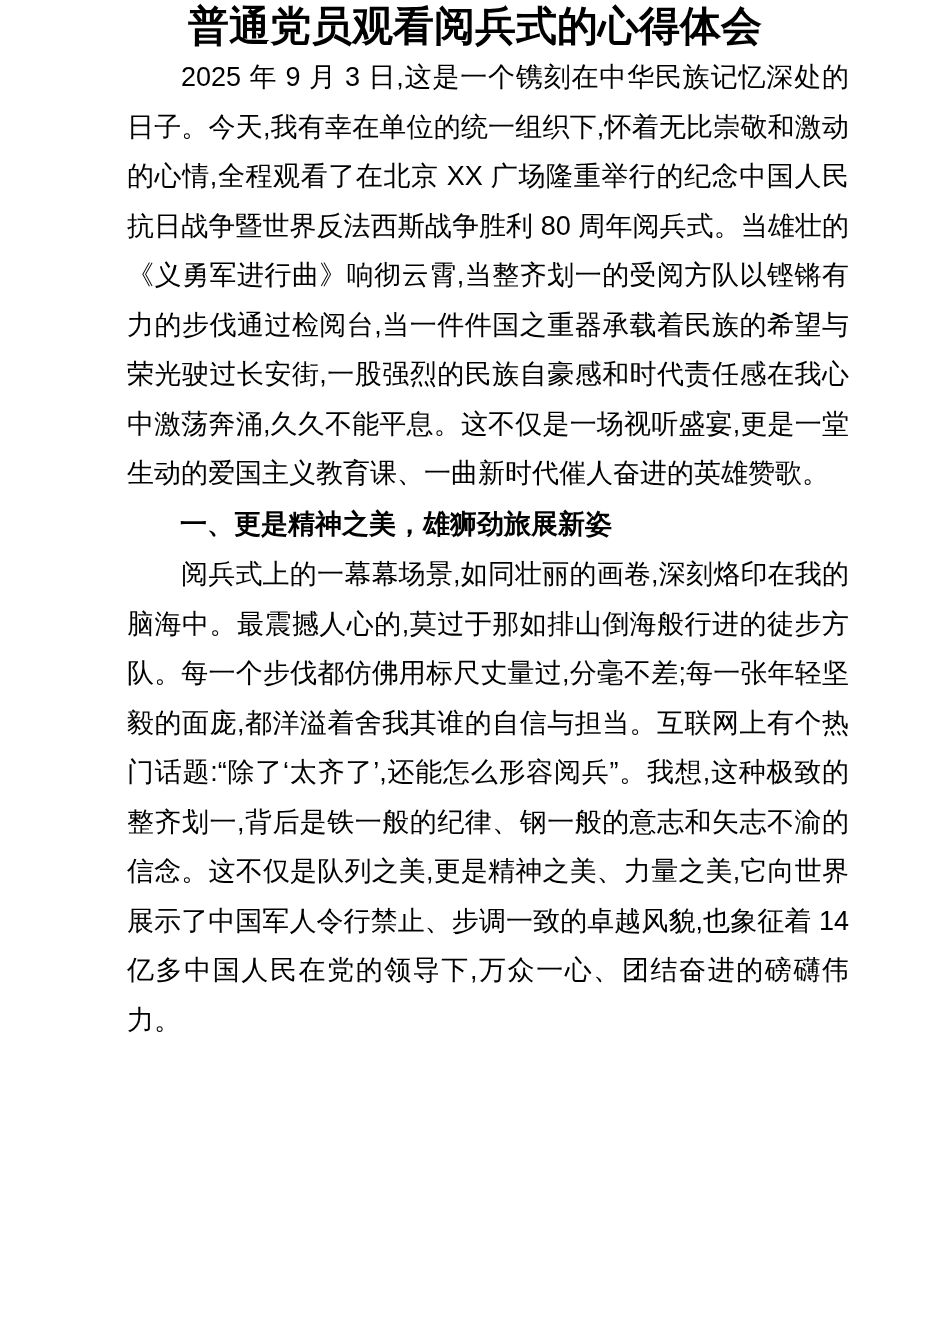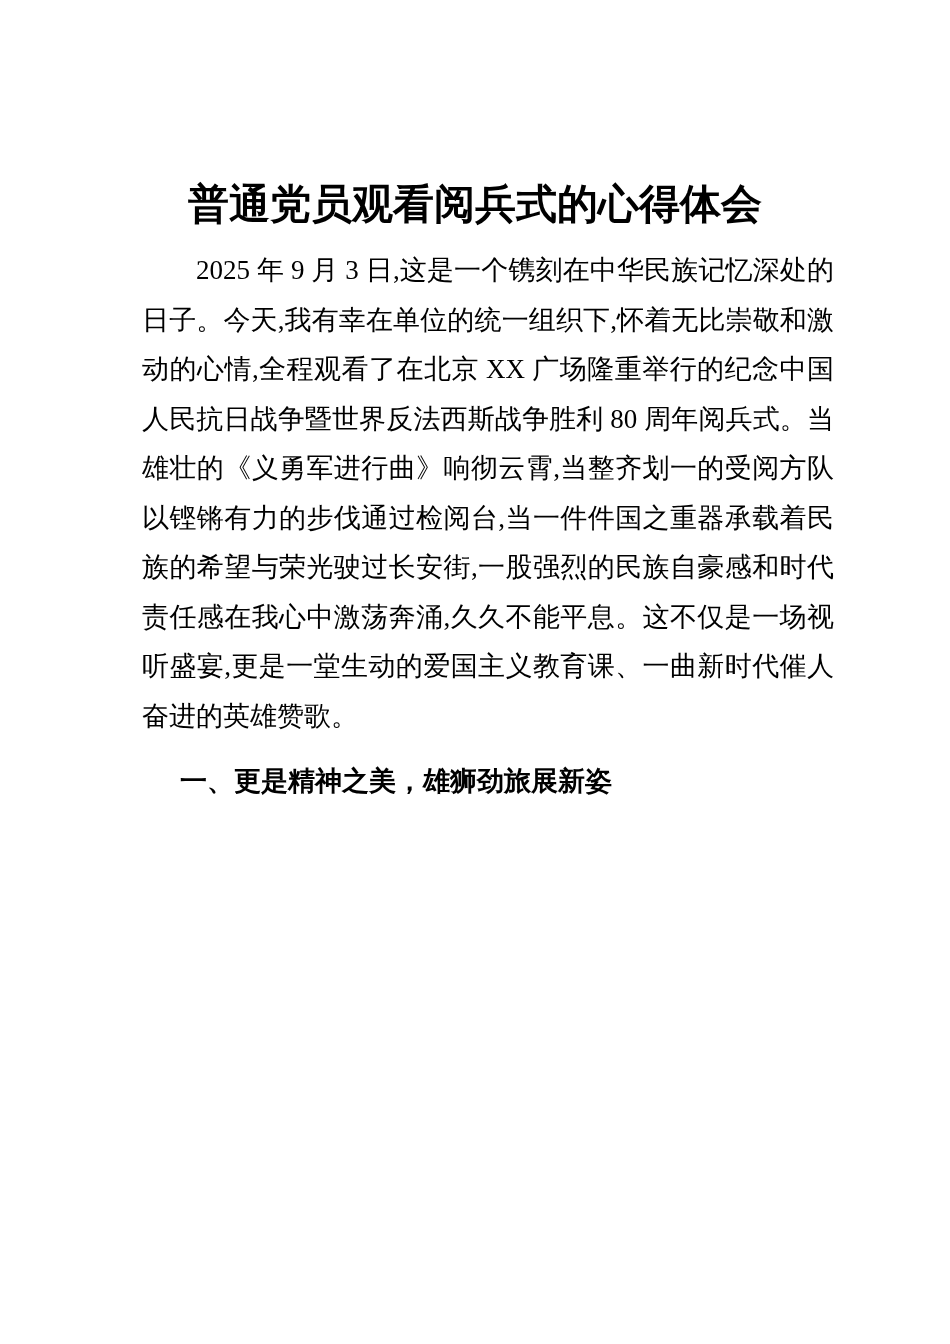--- a/index.html
+++ b/index.html
@@ -11,53 +11,52 @@
     height: 1344px;
     background: #ffffff;
     color: #000000;
     font-family: "Liberation Sans", "DejaVu Sans", sans-serif;
     overflow: hidden;
   }
   .page {
     box-sizing: border-box;
     width: 950px;
     height: 1176px;
-    padding-top: 178px;
     background: #ffffff;
   }
   .doc-title {
     margin: 0;
     font-family: "Liberation Serif", "DejaVu Serif", serif;
     font-weight: 700;
     font-size: 41px;
     line-height: 52px;
     text-align: center;
     letter-spacing: 0;
   }
   .doc-body {
     padding: 0 100px 0 126px;
     font-size: 27px;
     line-height: 49.5px;
     text-align: justify;
     text-justify: inter-ideograph;
   }
   .para {
-    margin: 16px;
+    margin: 1px;
     text-indent: 2em;
     font-weight: 400;
-    font-family: Liberation Serif, serif;
   }
   .heading {
     margin: 0;
     text-indent: 2em;
     font-weight: 700;
   }
 </style>
 </head>
 <body>
 
 <div class="page">
   <h1 class="doc-title">普通党员观看阅兵式的心得体会</h1>
   <div class="doc-body">
     <p class="para">2025 年 9 月 3 日,这是一个镌刻在中华民族记忆深处的日子。今天,我有幸在单位的统一组织下,怀着无比崇敬和激动的心情,全程观看了在北京 XX 广场隆重举行的纪念中国人民抗日战争暨世界反法西斯战争胜利 80 周年阅兵式。当雄壮的《义勇军进行曲》响彻云霄,当整齐划一的受阅方队以铿锵有力的步伐通过检阅台,当一件件国之重器承载着民族的希望与荣光驶过长安街,一股强烈的民族自豪感和时代责任感在我心中激荡奔涌,久久不能平息。这不仅是一场视听盛宴,更是一堂生动的爱国主义教育课、一曲新时代催人奋进的英雄赞歌。</p>
     <p class="heading">一、更是精神之美，雄狮劲旅展新姿</p>
+    <p class="para">阅兵式上的一幕幕场景,如同壮丽的画卷,深刻烙印在我的脑海中。最震撼人心的,莫过于那如排山倒海般行进的徒步方队。每一个步伐都仿佛用标尺丈量过,分毫不差;每一张年轻坚毅的面庞,都洋溢着舍我其谁的自信与担当。互联网上有个热门话题:“除了‘太齐了’,还能怎么形容阅兵”。我想,这种极致的整齐划一,背后是铁一般的纪律、钢一般的意志和矢志不渝的信念。这不仅是队列之美,更是精神之美、力量之美,它向世界展示了中国军人令行禁止、步调一致的卓越风貌,也象征着 14 亿多中国人民在党的领导下,万众一心、团结奋进的磅礴伟力。</p>
   </div>
 </div>
 
 </body></html>

